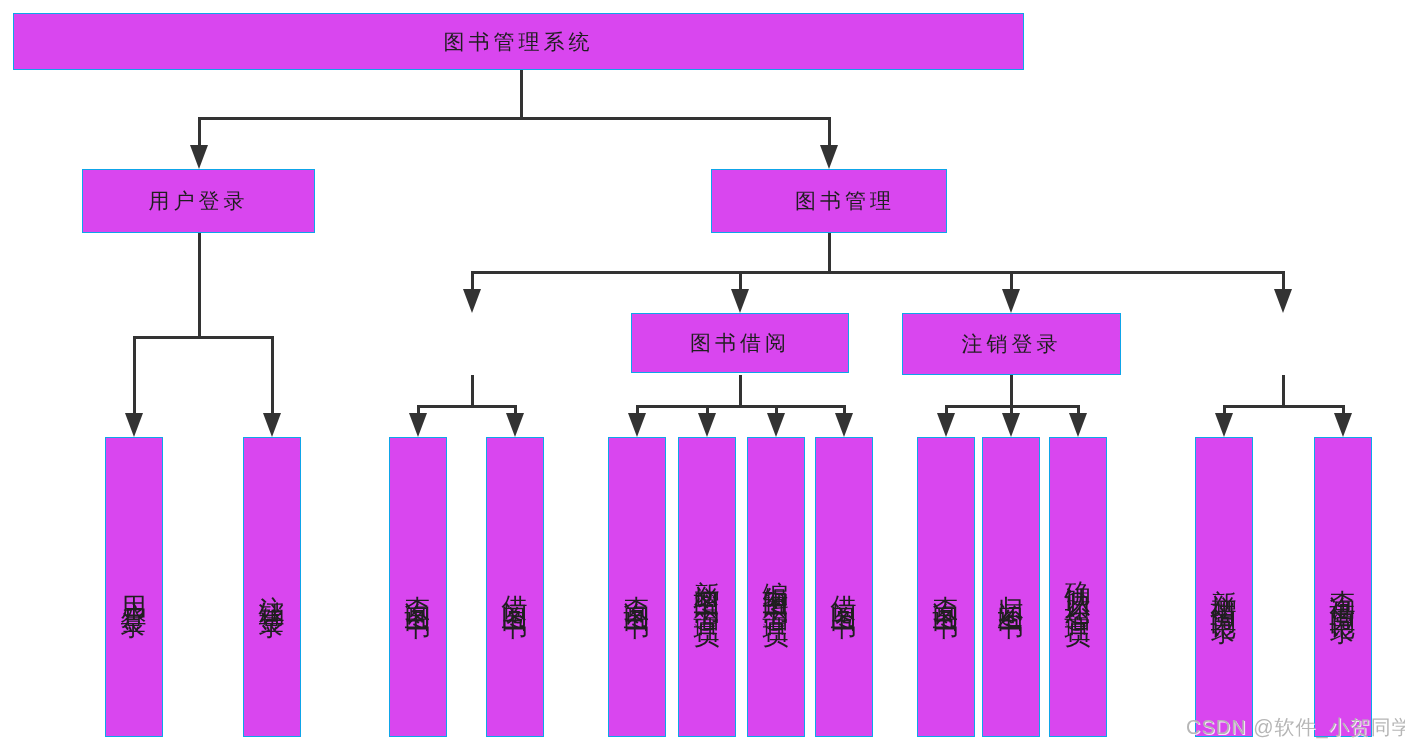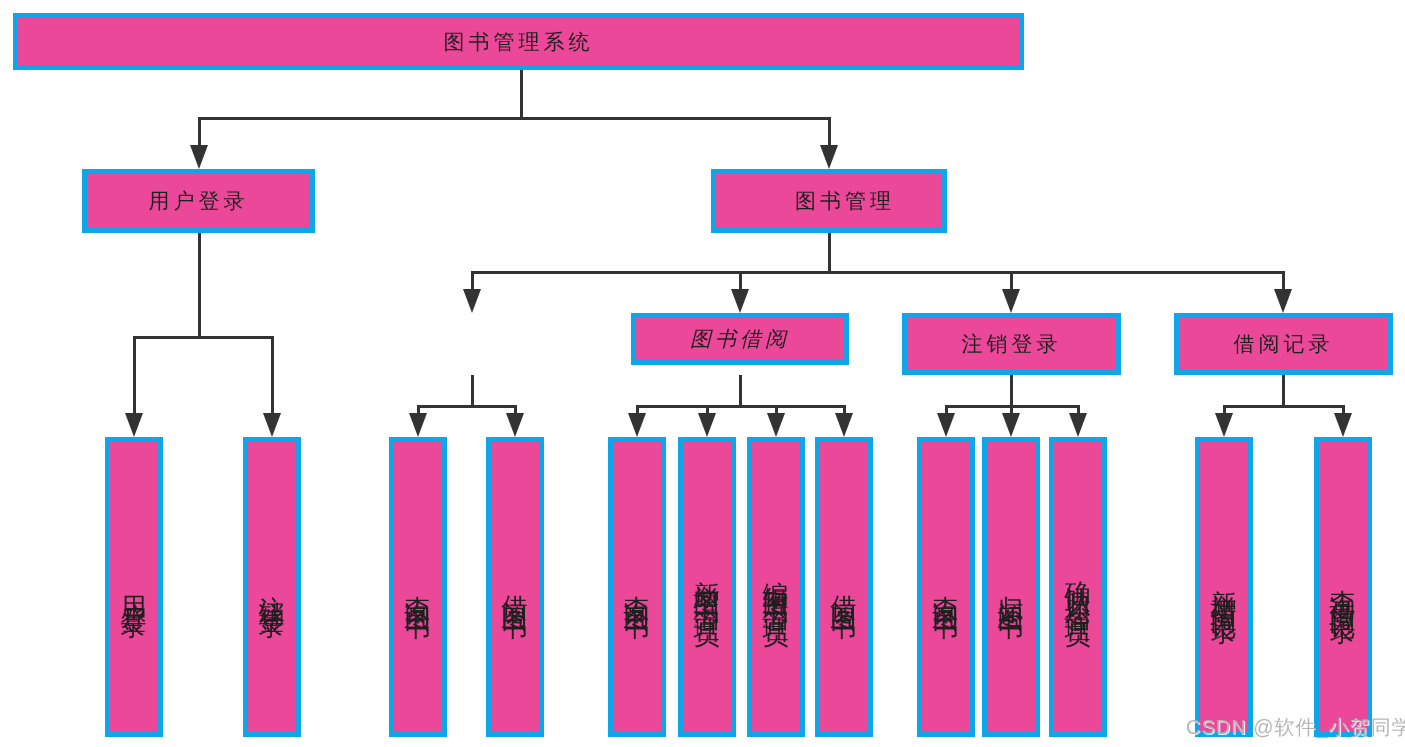--- a/index.html
+++ b/index.html
@@ -1,22 +1,22 @@
 <!DOCTYPE html>
 <html><head>
 <meta charset="utf-8">
 <style>
   html,body{margin:0;padding:0;background:#ffffff;}
   #canvas{
     position:relative;width:1405px;height:747px;background:#ffffff;overflow:hidden;
     font-family:"Liberation Sans",sans-serif;color:#1f1f1f;
   }
   .node{
-    position:absolute;box-sizing:border-box;background:#ec4899;
-    border:5px solid #0ea5e9;display:flex;align-items:center;justify-content:center;
+    position:absolute;box-sizing:border-box;background:#d946ef;
+    border:1px solid #0ea5e9;display:flex;align-items:center;justify-content:center;
     z-index:2;
   }
   .h{font-size:21px;letter-spacing:4px;white-space:nowrap;}
   .v{
     writing-mode:vertical-rl;text-orientation:mixed;
     font-size:26px;letter-spacing:6px;line-height:1;
   }
   .ln{position:absolute;background:#333333;z-index:1;}
   .vln{width:3px;}
   .hln{height:3px;}
@@ -34,23 +34,22 @@
 </head>
 <body>
 
 <div id="canvas">
 
   <div class="node h" style="left:13px;top:13px;width:1011px;height:57px;">图书管理系统</div>
 
   <div class="node h" style="left:82px;top:169px;width:233px;height:64px;">用户登录</div>
   <div class="node h" style="left:711px;top:169px;width:236px;height:64px;padding-left:32px;">图书管理</div>
 
-  <div class="node h" style="left:631px;top:313px;width:218px;height:52px;font-style:italic;">图书借阅</div>
+  <div class="node h" style="left:631px;top:313px;width:218px;height:60px;">图书借阅</div>
   <div class="node h" style="left:902px;top:313px;width:219px;height:62px;">注销登录</div>
-  <div class="node h" style="left:1174px;top:313px;width:219px;height:62px;">借阅记录</div>
 
   <div class="node v" style="left:105px;top:437px;width:58px;height:300px;">用户登录</div>
   <div class="node v" style="left:243px;top:437px;width:58px;height:300px;">注销登录</div>
 
   <div class="node v" style="left:389px;top:437px;width:58px;height:300px;">查询图书</div>
   <div class="node v" style="left:486px;top:437px;width:58px;height:300px;">借阅图书</div>
 
   <div class="node v" style="left:608px;top:437px;width:58px;height:300px;">查询图书</div>
   <div class="node v" style="left:678px;top:437px;width:58px;height:300px;">新增图书（管理员）</div>
   <div class="node v" style="left:747px;top:437px;width:58px;height:300px;">编辑图书（管理员）</div>

